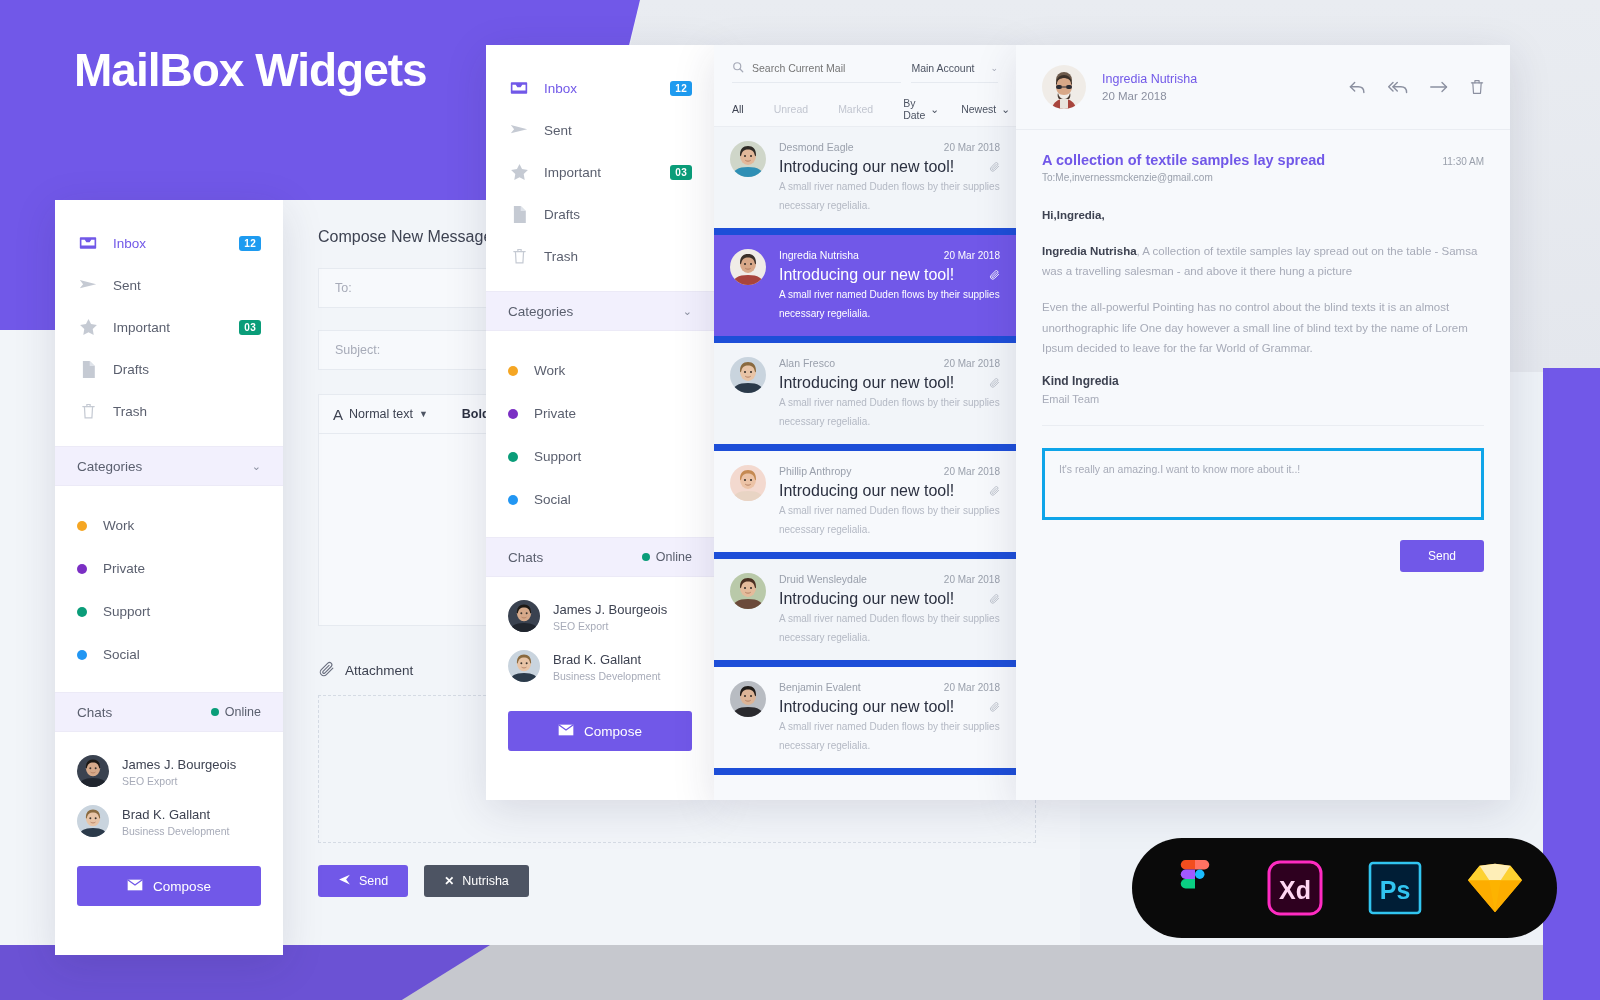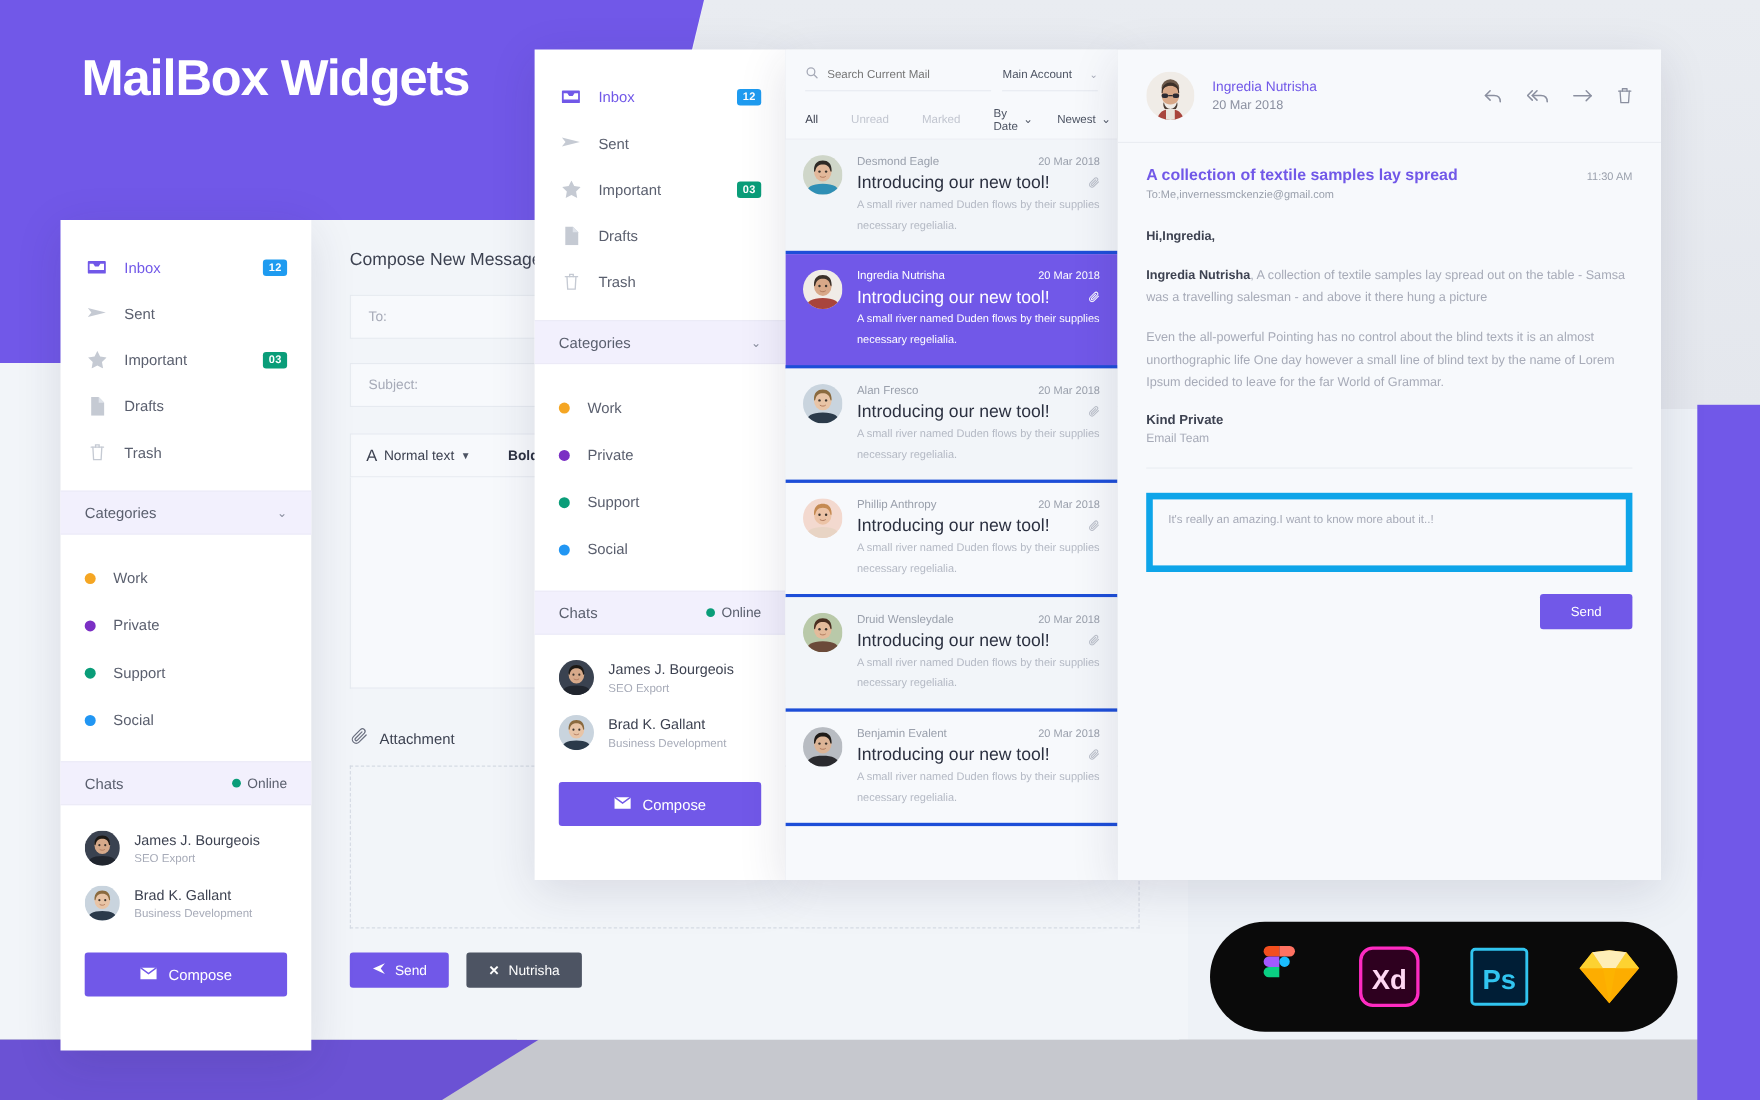--- a/index.html
+++ b/index.html
@@ -145,21 +145,21 @@
   .ml-acct { display:flex; align-items:center; gap:16px; border-bottom:1px solid #e6eaf0; height:30px; font-size:10.5px; color:#4d5463; }
   .ml-tabs {
     height:36px; display:flex; align-items:center; padding:0 18px; gap:0;
     border-bottom:1px solid #eaedf2; font-size:10.5px;
   }
   .ml-tab { margin-right:30px; color:#c2c6d0; cursor:pointer; }
   .ml-tab.active { color:#3d4251; }
   .ml-sort { margin-left:auto; display:flex; gap:22px; color:#4d5463; }
   .ml-sort span { display:flex; align-items:center; gap:5px; cursor:pointer; }
 
-  .mail-item { display:flex; padding:14px 16px 14px 16px; cursor:pointer; border-bottom:3px solid #1d4ed8; }
+  .mail-item { display:flex; padding:14px 16px 14px 16px; cursor:pointer; border-bottom:7px solid #1d4ed8; }
   .mail-item.alt { background:#f2f5f9; }
   .mail-item.sel { background:#7158e8; }
   .mail-av { width:36px; height:36px; border-radius:50%; margin-right:13px; flex:none; overflow:hidden; }
   .mail-body { flex:1; min-width:0; }
   .mail-top { display:flex; justify-content:space-between; align-items:baseline; }
   .mail-from { font-size:10.5px; color:#9aa0ac; }
   .mail-date { font-size:10px; color:#9aa0ac; }
   .mail-subj { font-size:16px; color:#2b3040; margin-top:5px; display:flex; justify-content:space-between; align-items:center; }
   .mail-prev { font-size:10px; color:#b4b9c4; margin-top:6px; line-height:1.6; }
   .mail-item.sel .mail-from,
@@ -188,30 +188,30 @@
   .rd-p.strongish { color:#3d4251; font-weight:bold; }
   .rd-p b { color:#3d4251; }
   .rd-sign-a { font-size:12px; color:#3d4251; font-weight:bold; margin-top:14px; }
   .rd-sign-b { font-size:11px; color:#a7abb8; margin-top:5px; }
   .rd-divider { margin:20px 26px 0 26px; border-top:1px solid #eaedf2; }
   .rd-att { padding:18px 26px 0 26px; display:flex; align-items:flex-start; }
   .rd-att-l { flex:1; }
   .rd-att-t { font-size:11.5px; color:#3d4251; font-weight:bold; }
   .rd-att-files { margin-top:7px; display:flex; align-items:center; gap:12px; font-size:10.5px; color:#a7abb8; }
   .rd-att-sep { width:1px; height:11px; background:#dfe3ea; }
-  .rd-reply { margin:22px 26px 0 26px; height:72px; background:#f7f9fc; border:6px solid #0ea5e9; padding:12px 14px; font-size:10.5px; color:#a7abb8; }
+  .rd-reply { margin:22px 26px 0 26px; height:72px; background:#f7f9fc; border:3px solid #0ea5e9; padding:12px 14px; font-size:10.5px; color:#a7abb8; }
   .rd-send-row { margin:20px 26px 0 26px; display:flex; justify-content:flex-end; }
   .rd-send { background:#7158e8; color:#fff; border:none; border-radius:3px; height:32px; padding:0 28px; font-size:12px; cursor:pointer; font-family:"Liberation Sans", sans-serif; }
 
   
   .left-card { left:55px; top:200px; width:228px; height:755px; }
 
   
   .tool-pill {
-    position:absolute; left:1100px; top:838px; width:425px; height:100px;
+    position:absolute; left:1132px; top:838px; width:425px; height:100px;
     background:#0a0a0a; border-radius:50px; z-index:20;
     display:flex; align-items:center; justify-content:center; gap:44px;
   }
   .tl { width:56px; height:56px; display:flex; align-items:center; justify-content:center; }
 
   .avi { width:100%; height:100%; display:block; }
 </style>
 </head>
 <body>
 
@@ -730,21 +730,21 @@
       <div class="rd-time">11:30 AM</div>
     </div>
     <div class="rd-to">To:Me,invernessmckenzie@gmail.com</div>
 
     <div class="rd-body">
       <div class="rd-p strongish">Hi,Ingredia,</div>
       <div class="rd-p">
         <b>Ingredia Nutrisha</b><span>, A collection of textile samples lay spread out on the table - Samsa was a travelling salesman - and above it there hung a picture</span>
       </div>
       <div class="rd-p">Even the all-powerful Pointing has no control about the blind texts it is an almost unorthographic life One day however a small line of blind text by the name of Lorem Ipsum decided to leave for the far World of Grammar.</div>
-      <div class="rd-sign-a">Kind Private</div>
+      <div class="rd-sign-a">Kind Ingredia</div>
       <div class="rd-sign-b">Email Team</div>
     </div>
 
     <div class="rd-divider"></div>
 
 
     <div class="rd-reply">
       <span>It's really an amazing.I want to know more about it..!</span>
     </div>
     <div class="rd-send-row">

